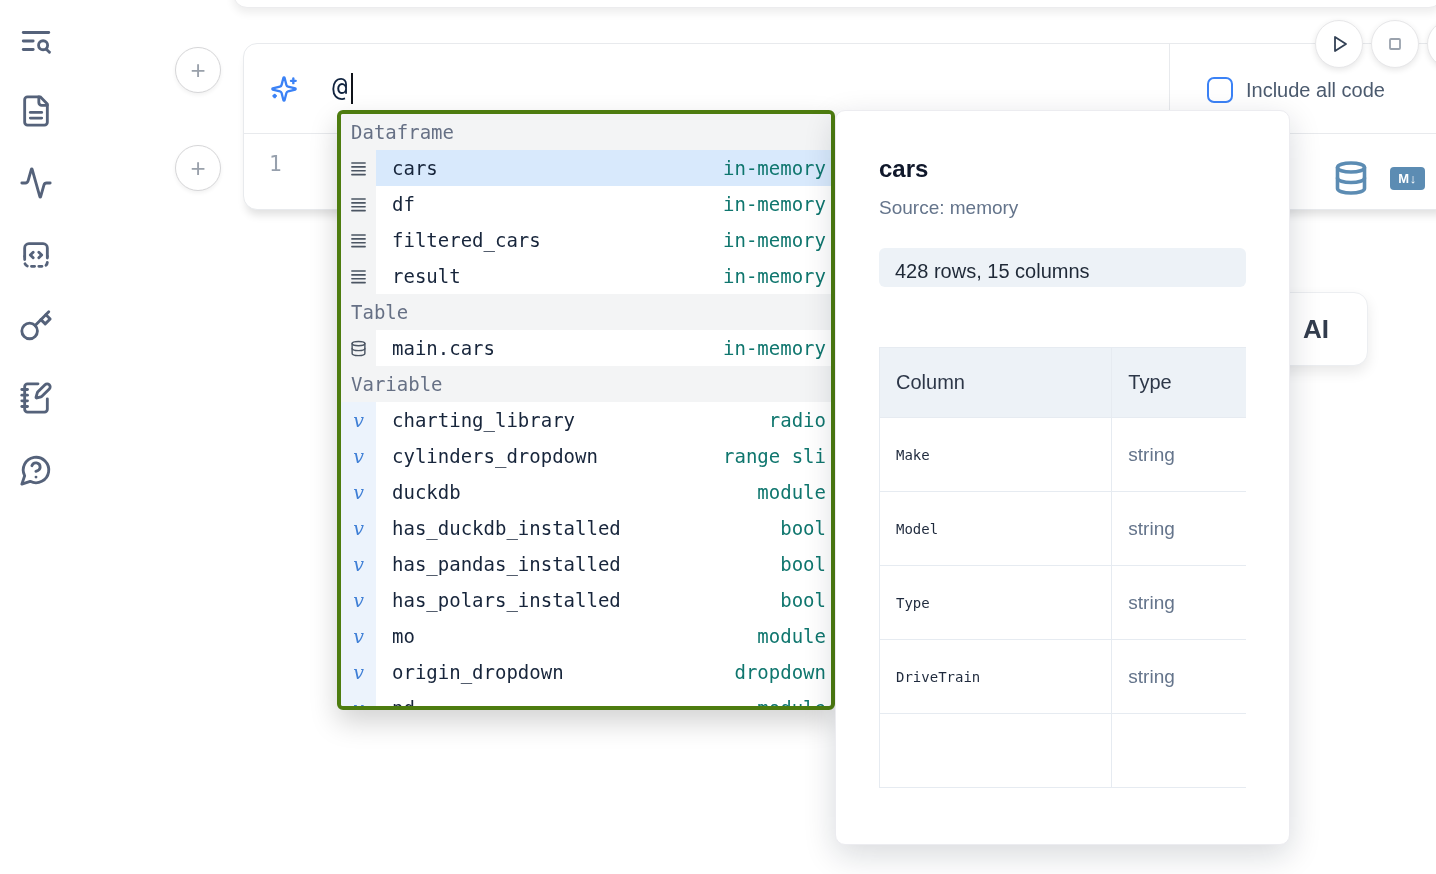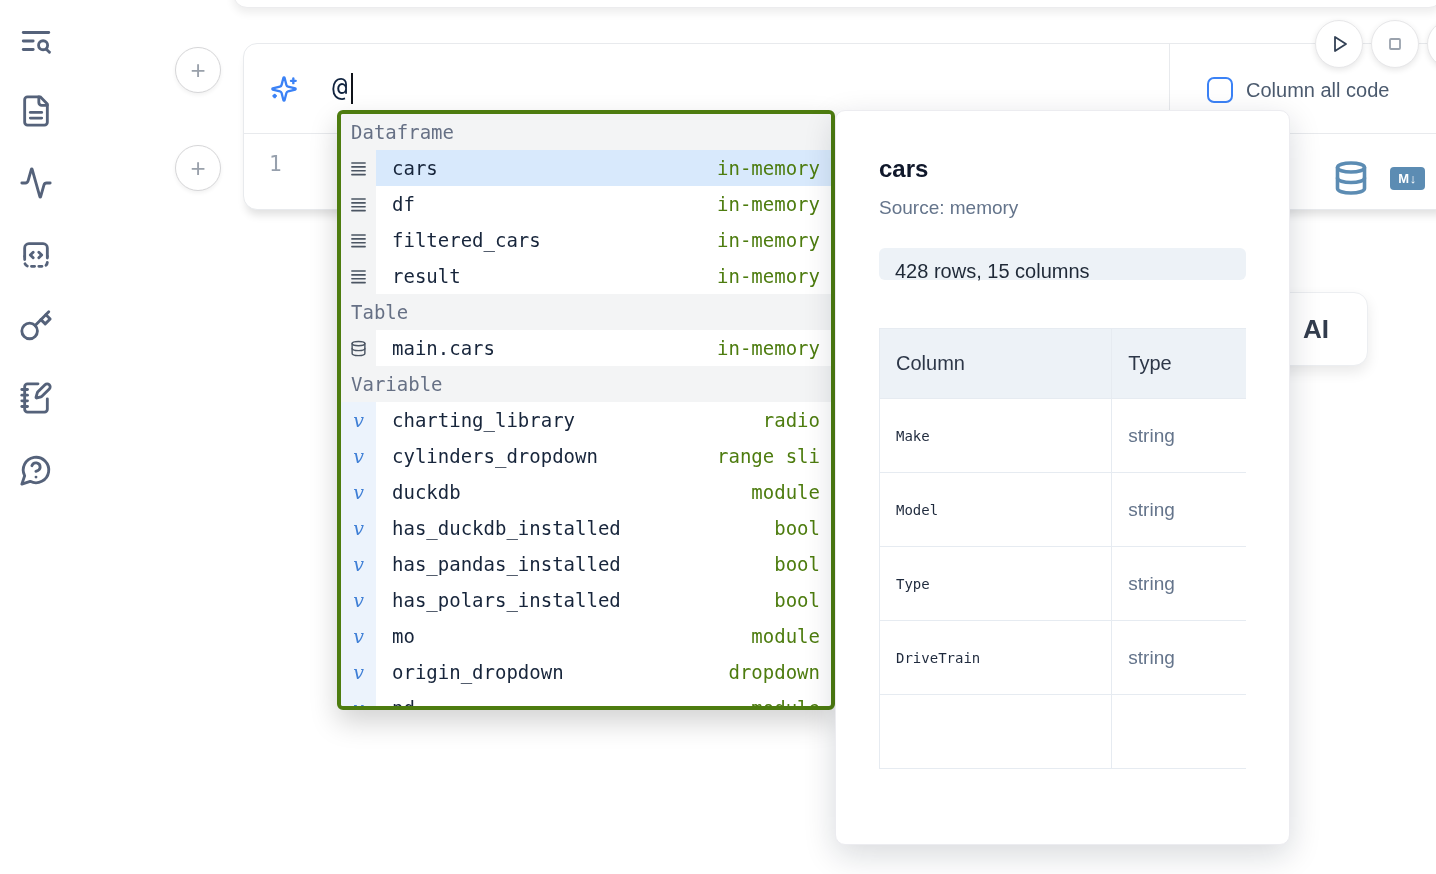--- a/index.html
+++ b/index.html
@@ -83,35 +83,35 @@
   .ac-row { height:36px; display:flex; align-items:center; cursor:pointer; }
   .ac-row.selected { background:#d8e9fc; }
   .ac-ic { width:35px; height:36px; flex:0 0 35px; display:flex; align-items:center; justify-content:center; }
   .icon-rows .ac-ic, .icon-db .ac-ic { background:#f3f4f5; }
   .icon-var .ac-ic { background:#ecf3fc; }
   .ic-rows, .ic-db, .ic-var { display:none; }
   .icon-rows .ic-rows { display:block; color:#4b5563; }
   .icon-db  .ic-db  { display:block; color:#4b5563; }
   .icon-var .ic-var { display:block; font-family:"DejaVu Serif", serif; font-style:italic; font-size:19px; color:#3f7fd6; line-height:1; }
   .ac-name { margin-left:16px; font-size:19px; color:#17253b; white-space:nowrap; }
-  .ac-type { margin-left:auto; margin-right:11px; font-size:19px; color:#4d7c0f; white-space:nowrap; overflow:hidden; }
+  .ac-type { margin-left:auto; margin-right:5px; font-size:19px; color:#0f766e; white-space:nowrap; overflow:hidden; }
 
   
   .popup {
     position:absolute; left:835px; top:110px; width:455px; height:735px; overflow:hidden;
     background:#fff; border:1px solid #ececf0; border-radius:10px;
     box-shadow:0 10px 32px rgba(15,23,42,.16); z-index:20; padding:44px 43px 0 43px;
   }
   .popup h2 { font-size:24px; font-weight:bold; color:#0f172a; }
   .popup .source { margin-top:14px; font-size:19px; color:#64748b; }
   .stat-badge {
-    margin-top:29px; height:32px; line-height:46px; background:#edf2f7; border-radius:6px;
+    margin-top:29px; height:39px; line-height:46px; background:#edf2f7; border-radius:6px;
     font-size:20px; color:#1f2937; padding:0 16px;
   }
-  .schema-wrap { margin-top:48px; height:464px; overflow:hidden; }
+  .schema-wrap { margin-top:60px; height:464px; overflow:hidden; }
   table.schema { width:368px; border-collapse:collapse; }
   table.schema th, table.schema td { border:1px solid #e6ebf1; text-align:left; padding-left:16px; }
   table.schema th { height:70px; background:#edf2f7; font-size:20px; font-weight:normal; color:#2d3748; }
   table.schema td { height:74px; }
   td.c-name { width:233px; font-family:"DejaVu Sans Mono", monospace; font-size:14px; color:#1f2a3d; }
   td.c-type { width:135px; font-size:19px; color:#64748b; }
 </style>
 </head>
 <body>
 
@@ -188,21 +188,21 @@
             <path d="M22 5h-4"></path>
             <path d="M4 17v2"></path>
             <path d="M5 18H3"></path>
           </svg>
       </span>
       <span class="ai-text">@</span>
       <span class="caret"></span>
       <span class="v-divider"></span>
       <label class="include-code">
         <span class="checkbox"></span>
-        <span class="include-label">Column all code</span>
+        <span class="include-label">Include all code</span>
       </label>
     </div>
     <div class="h-divider"></div>
     <div class="code-row">
       <span class="line-no">1</span>
       <span class="db-tool">
         <svg width="36" height="36" viewBox="0 0 24 24" fill="none" stroke="currentColor" stroke-width="2.4" stroke-linecap="round" stroke-linejoin="round">
             <ellipse cx="12" cy="5" rx="9" ry="3"></ellipse>
             <path d="M3 5v14c0 1.66 4 3 9 3s9-1.34 9-3V5"></path>
             <path d="M3 12c0 1.66 4 3 9 3s9-1.34 9-3"></path>

